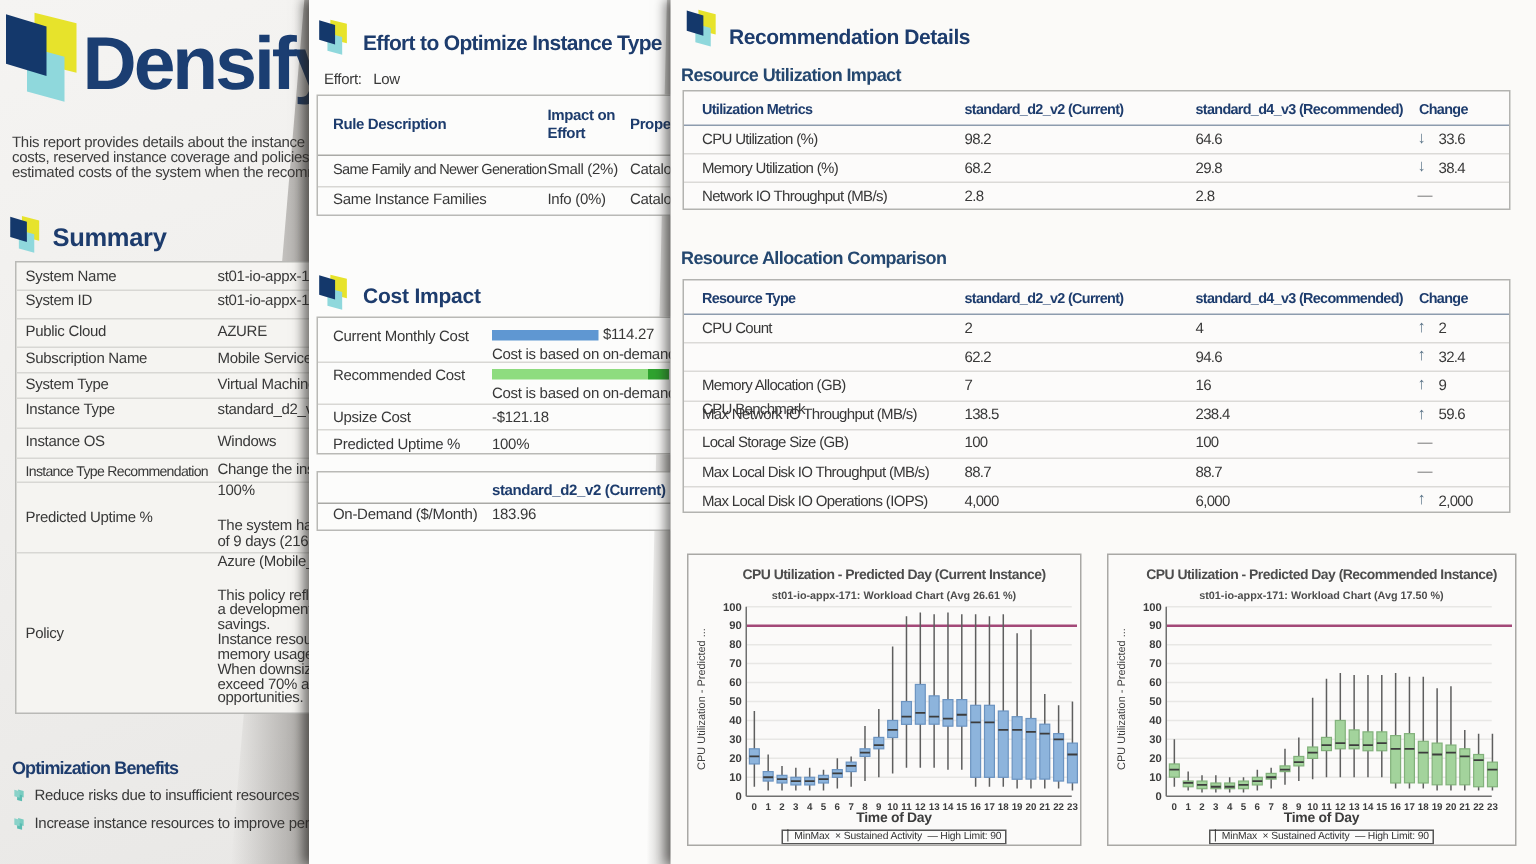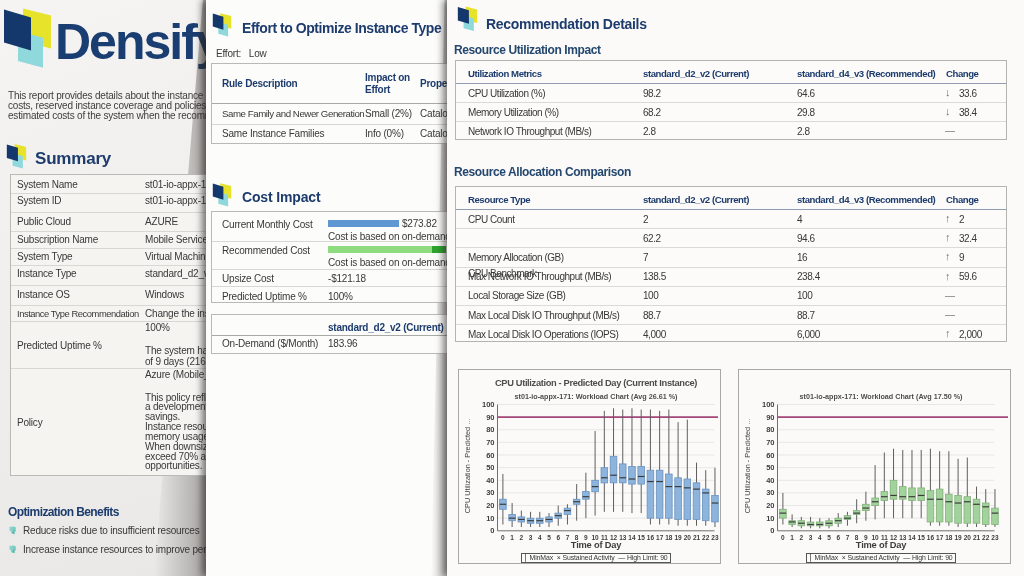--- a/index.html
+++ b/index.html
@@ -120,21 +120,21 @@
       <div class="abs txt" style="left:153px;top:44px;">Small (2%)</div>
       <div class="abs txt" style="left:208px;top:44px;">Catalog</div>
       <div class="abs" style="left:0;right:0;top:60px;border-top:1px solid #d8d7d4;height:0;"></div>
       <div class="abs txt" style="left:10px;top:64px;">Same Instance Families</div>
       <div class="abs txt" style="left:153px;top:64px;">Info (0%)</div>
       <div class="abs txt" style="left:208px;top:64px;">Catalog</div>
     </div>
     <div class="abs" style="left:5px;top:211px;width:250px;height:92px;border:1px solid #b9b9b6;background:#fcfcfb;overflow:hidden;">
       <div class="abs txt" style="left:10px;top:6.5px;">Current Monthly Cost</div>
       <div class="abs" style="left:116px;top:8px;width:71px;height:7px;background:#5f97d2;"></div>
-      <div class="abs txt" style="left:190px;top:6px;">$273.82</div>
+      <div class="abs txt" style="left:190px;top:6px;">$114.27</div>
       <div class="abs txt" style="left:116px;top:18.5px;">Cost is based on on-demand pric</div>
       <div class="abs" style="left:0;right:0;top:29px;border-top:1px solid #d8d7d4;height:0;"></div>
       <div class="abs txt" style="left:10px;top:33px;">Recommended Cost</div>
       <div class="abs" style="left:116px;top:34px;width:104px;height:7px;background:#8edc7f;"></div>
       <div class="abs" style="left:220px;top:34px;width:14px;height:7px;background:#2fa32f;"></div>
       <div class="abs txt" style="left:116px;top:45px;">Cost is based on on-demand pric</div>
       <div class="abs" style="left:0;right:0;top:56.5px;border-top:1px solid #d8d7d4;height:0;"></div>
       <div class="abs txt" style="left:10px;top:61px;">Upsize Cost</div>
       <div class="abs txt" style="left:116px;top:61px;">-$121.18</div>
       <div class="abs" style="left:0;right:0;top:74px;border-top:1px solid #d8d7d4;height:0;"></div>
@@ -350,20 +350,21 @@
           <line x1="252.66" y1="133.014" x2="259.26" y2="133.014" stroke="#3c3c3c" stroke-width="1.2"></line>
           <text x="255.96" y="170.3" font-size="6.5" font-weight="bold" text-anchor="middle" fill="#3d3d3d">23</text>
           <line x1="38.5" y1="34.5" x2="38.5" y2="160.8" stroke="#707070" stroke-width="1"></line>
           <line x1="38.5" y1="160.8" x2="255.5" y2="160.8" stroke="#707070" stroke-width="1"></line>
           <text x="13" y="98" font-size="7.3" fill="#3d3d3d" transform="rotate(-90 11 98)" text-anchor="middle">CPU Utilization - Predicted ...</text>
         </svg></div>
       <div class="abs" style="left:13px;right:0;top:170.3px;text-align:center;font-size:9.3px;font-weight:bold;color:#3d3d3d;letter-spacing:-0.2px;">Time of Day</div>
       <div class="abs" style="left:13px;right:0;top:182.8px;text-align:center;font-size:0;line-height:0;"><span style="display:inline-block;border:1px solid #555;background:#fcfcfb;font-size:6.9px;line-height:8.6px;color:#333;letter-spacing:-0.1px;padding:0 2px;white-space:nowrap;">⎢ MinMax&nbsp; × Sustained Activity&nbsp; — High Limit: 90</span></div>
     </div>
     <div class="abs" style="left:291px;top:369px;width:273px;height:195px;border:1px solid #a9a8a5;background:#fbfaf9;overflow:hidden;">
+      <div class="abs" style="left:13px;right:0;top:7.5px;text-align:center;font-size:9.3px;font-weight:bold;color:#4d4d4d;letter-spacing:-0.35px;white-space:nowrap;">CPU Utilization - Predicted Day (Recommended Instance)</div>
       <div class="abs" style="left:13px;right:0;top:22px;text-align:center;font-size:7.2px;font-weight:bold;color:#4d4d4d;white-space:nowrap;">st01-io-appx-171: Workload Chart (Avg 17.50 %)</div>
       <div class="abs" style="left:0;top:0;width:273px;height:195px;"><svg width="273" height="195" viewBox="0 0 273 195">
           <line x1="38.5" y1="148.17000000000002" x2="255.5" y2="148.17000000000002" stroke="#e8e7e5" stroke-width="1"></line>
           <line x1="38.5" y1="135.54000000000002" x2="255.5" y2="135.54000000000002" stroke="#e8e7e5" stroke-width="1"></line>
           <line x1="38.5" y1="122.91" x2="255.5" y2="122.91" stroke="#e8e7e5" stroke-width="1"></line>
           <line x1="38.5" y1="110.28" x2="255.5" y2="110.28" stroke="#e8e7e5" stroke-width="1"></line>
           <line x1="38.5" y1="97.65" x2="255.5" y2="97.65" stroke="#e8e7e5" stroke-width="1"></line>
           <line x1="38.5" y1="85.02" x2="255.5" y2="85.02" stroke="#e8e7e5" stroke-width="1"></line>
           <line x1="38.5" y1="72.39000000000001" x2="255.5" y2="72.39000000000001" stroke="#e8e7e5" stroke-width="1"></line>
           <line x1="38.5" y1="59.760000000000005" x2="255.5" y2="59.760000000000005" stroke="#e8e7e5" stroke-width="1"></line>

